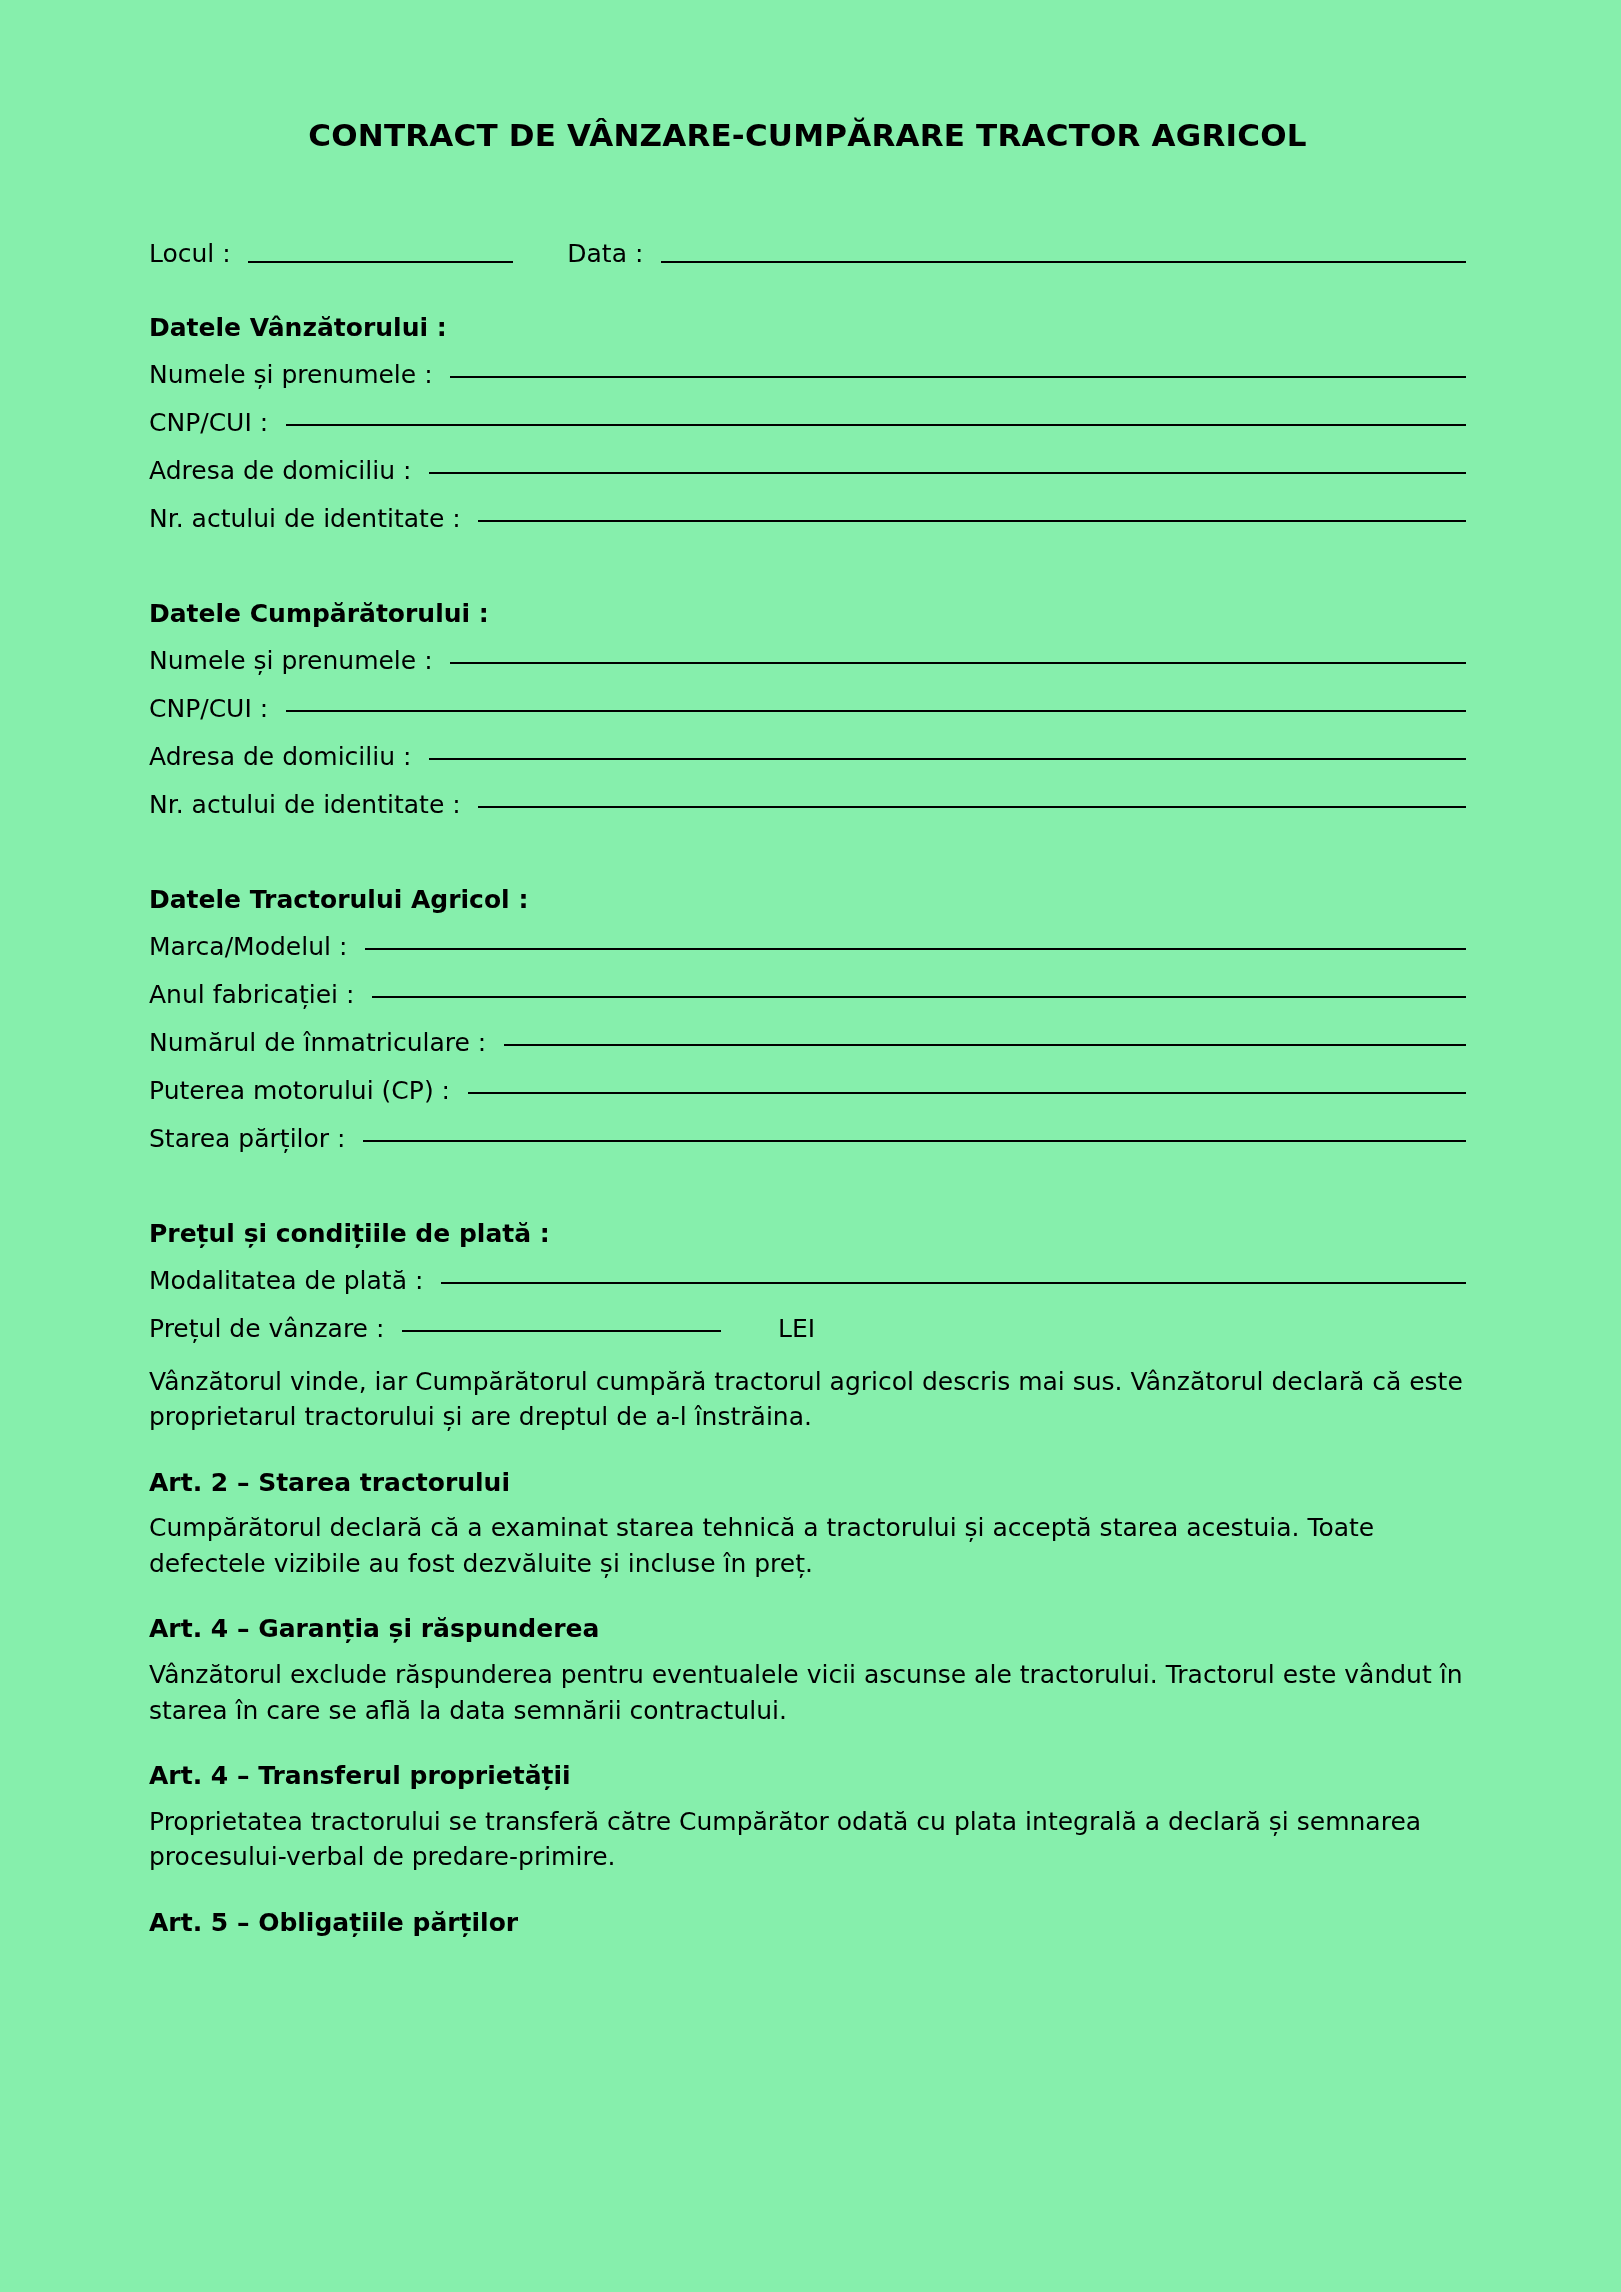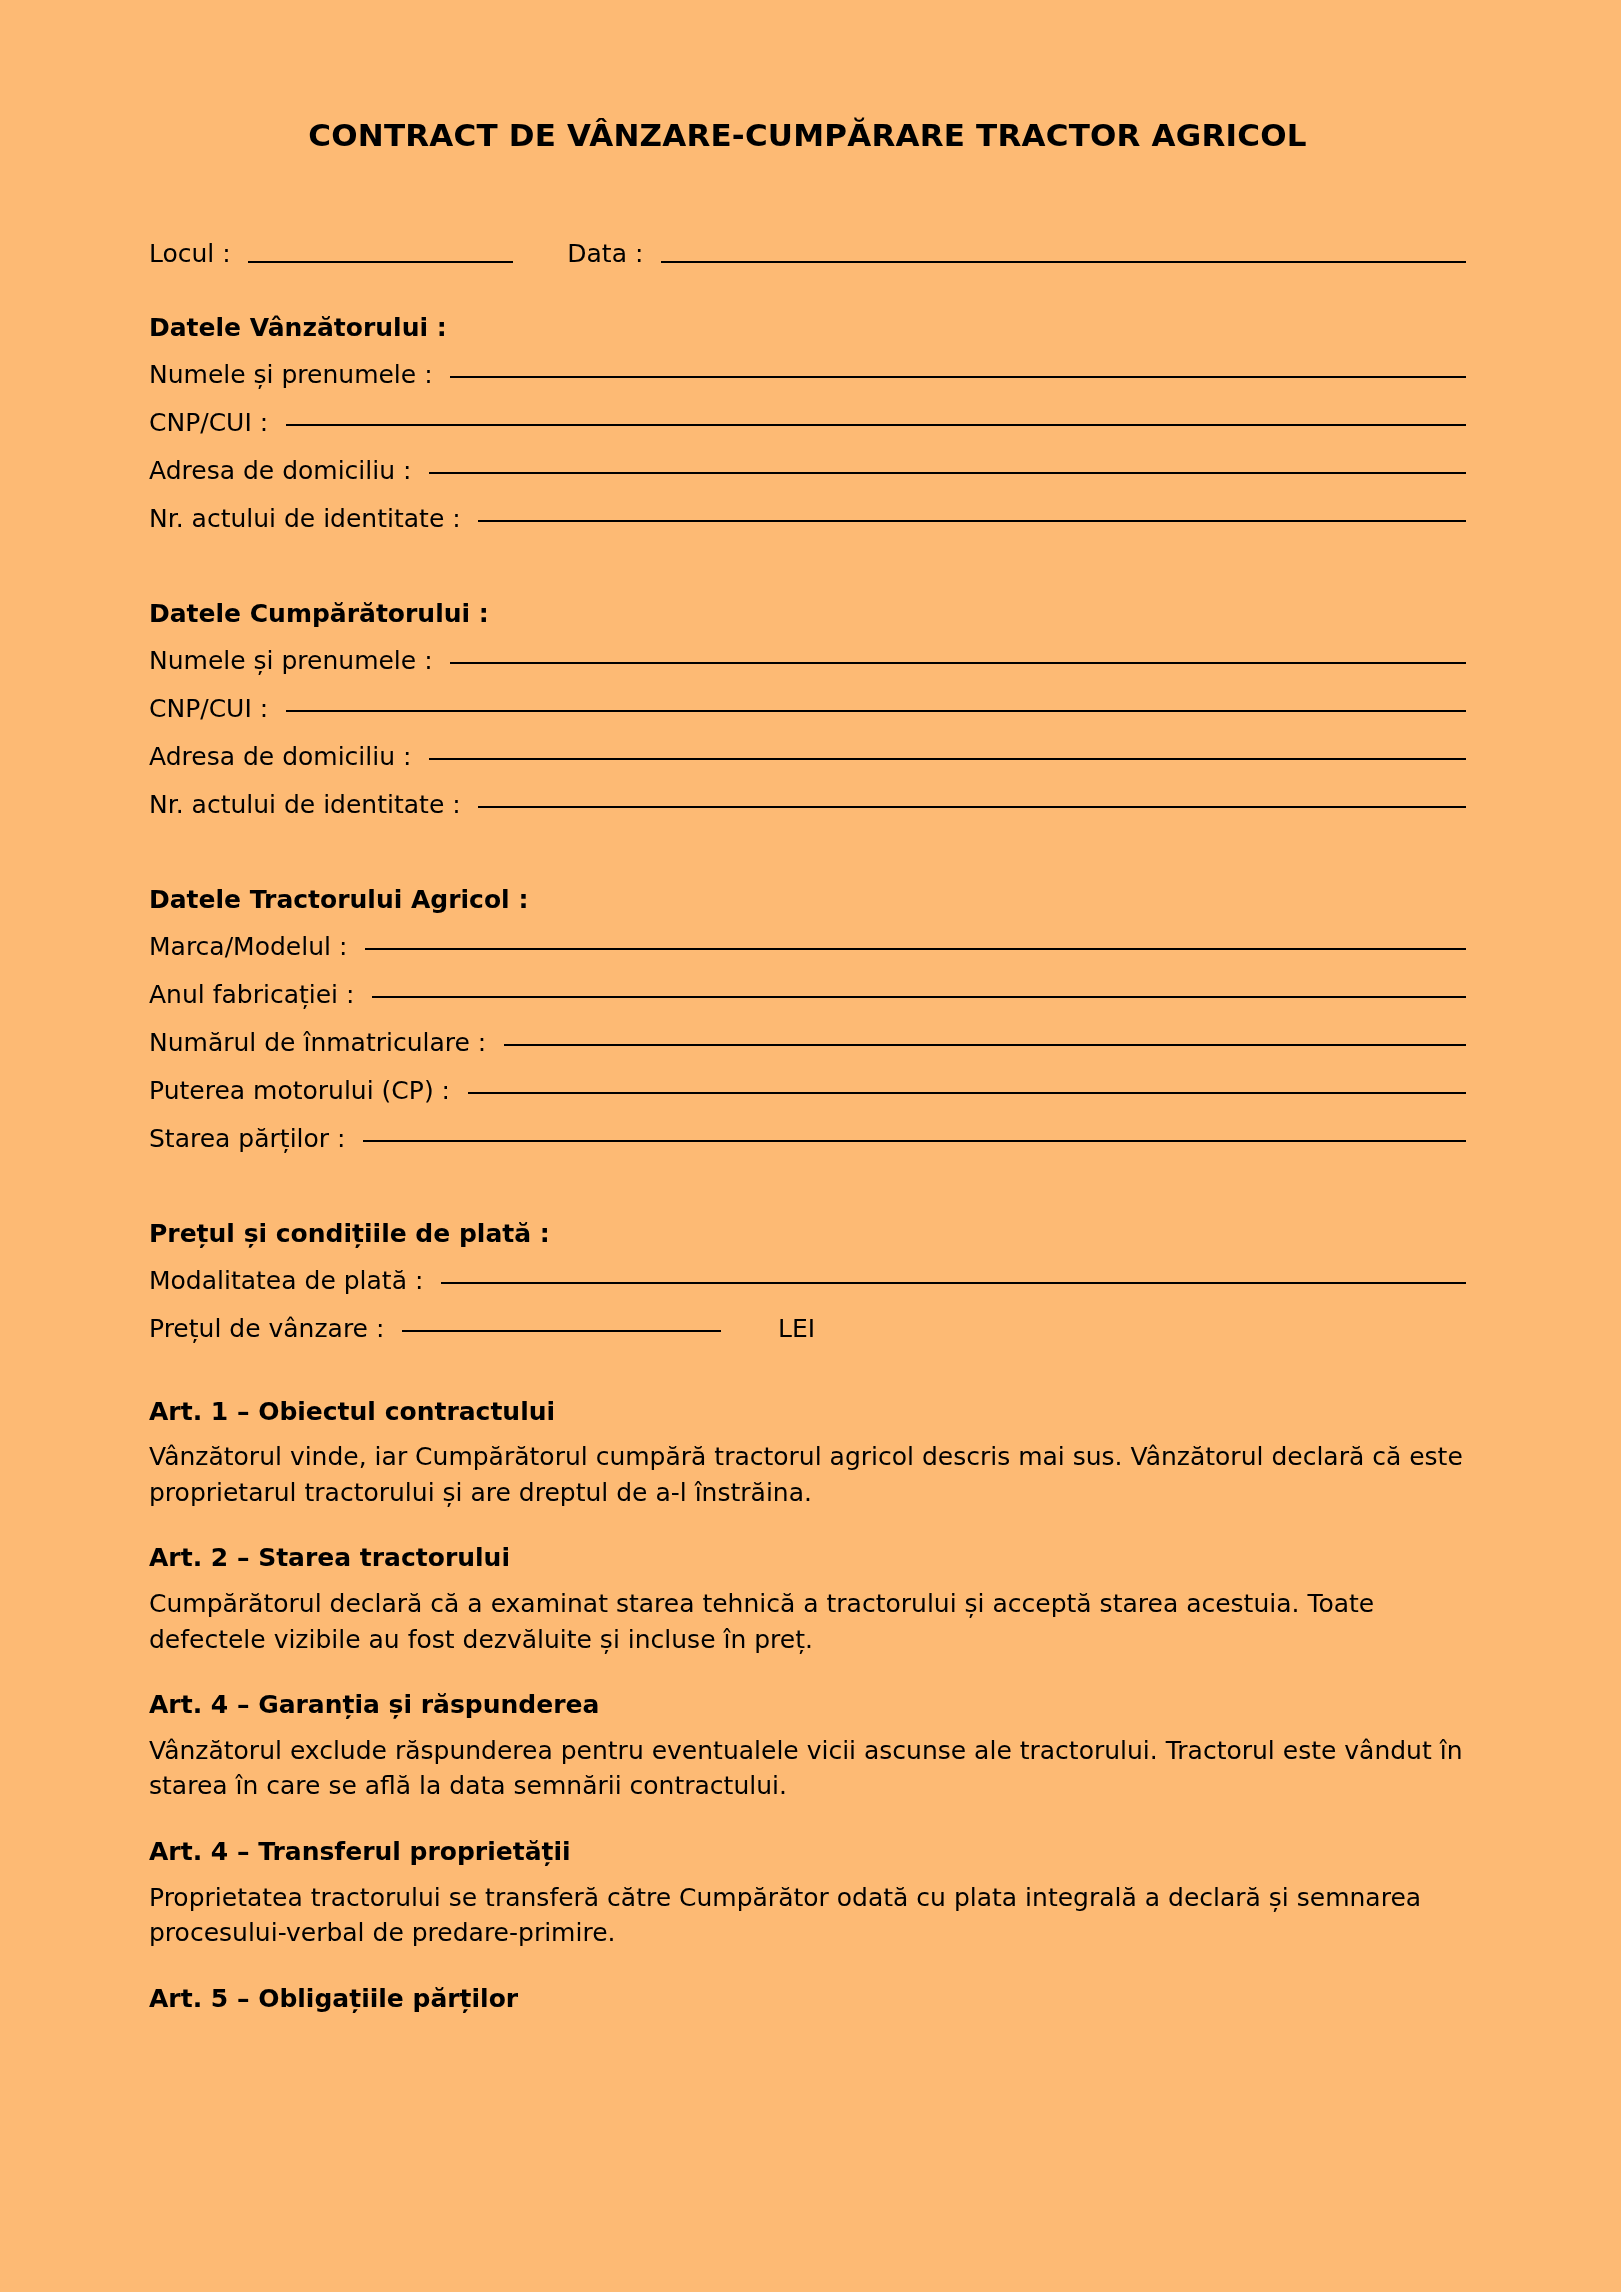--- a/index.html
+++ b/index.html
@@ -9,21 +9,21 @@
     background: #ffffff;
   }
   body {
     font-family: "DejaVu Sans", sans-serif;
     color: #000000;
   }
   .page {
     position: relative;
     width: 1621px;
     height: 2293px;
-    background: #fdba74;
+    background: #86efac;
     box-sizing: border-box;
     padding: 0;
     overflow: hidden;
   }
   .content {
     position: absolute;
     left: 149px;
     top: 0;
     width: 1317px;
   }
@@ -206,21 +206,20 @@
       <span class="label">Modalitatea de plată :</span>
       <span class="rule"></span>
     </div>
     <div class="row">
       <span class="label">Prețul de vânzare :</span>
       <span class="rule fixed-pret"></span>
       <span class="unit">LEI</span>
     </div>
 
     <div>
-      <h2 class="art-head">Art. 1 – Obiectul contractului</h2>
       <p class="art-body">Vânzătorul vinde, iar Cumpărătorul cumpără tractorul agricol descris mai sus. Vânzătorul declară că este proprietarul tractorului și are dreptul de a-l înstrăina.</p>
     </div>
     <div>
       <h2 class="art-head">Art. 2 – Starea tractorului</h2>
       <p class="art-body">Cumpărătorul declară că a examinat starea tehnică a tractorului și acceptă starea acestuia. Toate defectele vizibile au fost dezvăluite și incluse în preț.</p>
     </div>
     <div>
       <h2 class="art-head">Art. 4 – Garanția și răspunderea</h2>
       <p class="art-body">Vânzătorul exclude răspunderea pentru eventualele vicii ascunse ale tractorului. Tractorul este vândut în starea în care se află la data semnării contractului.</p>
     </div>

